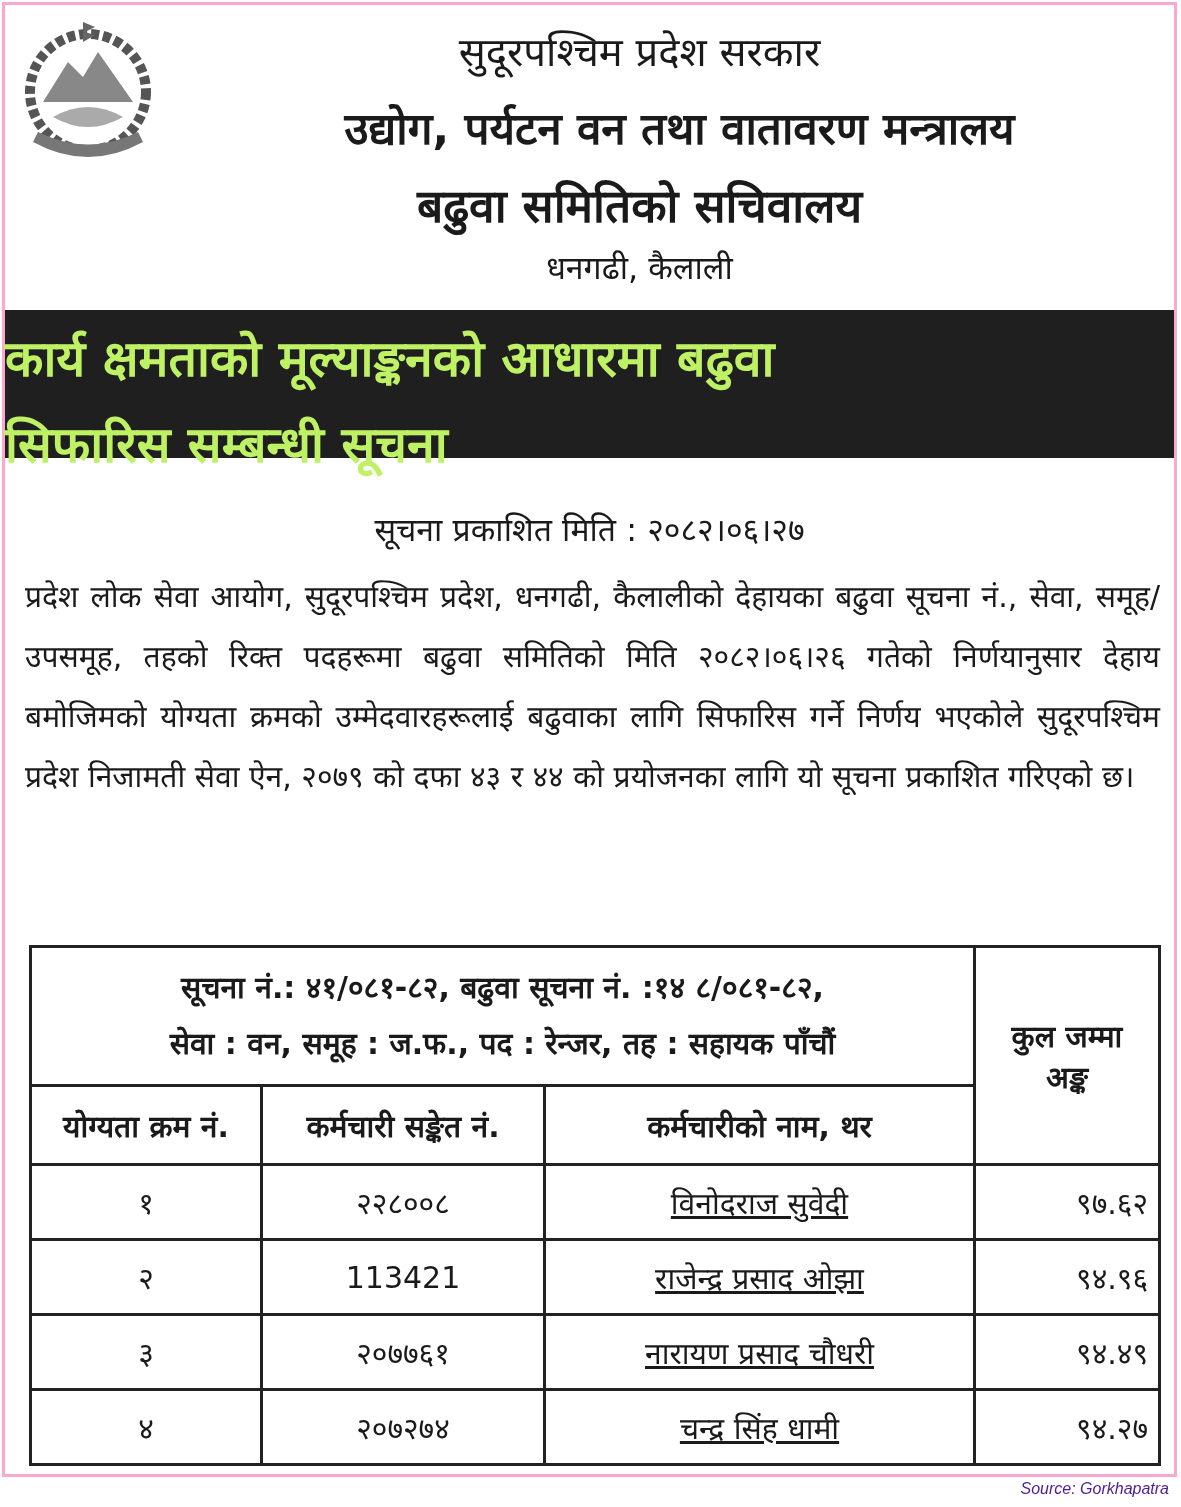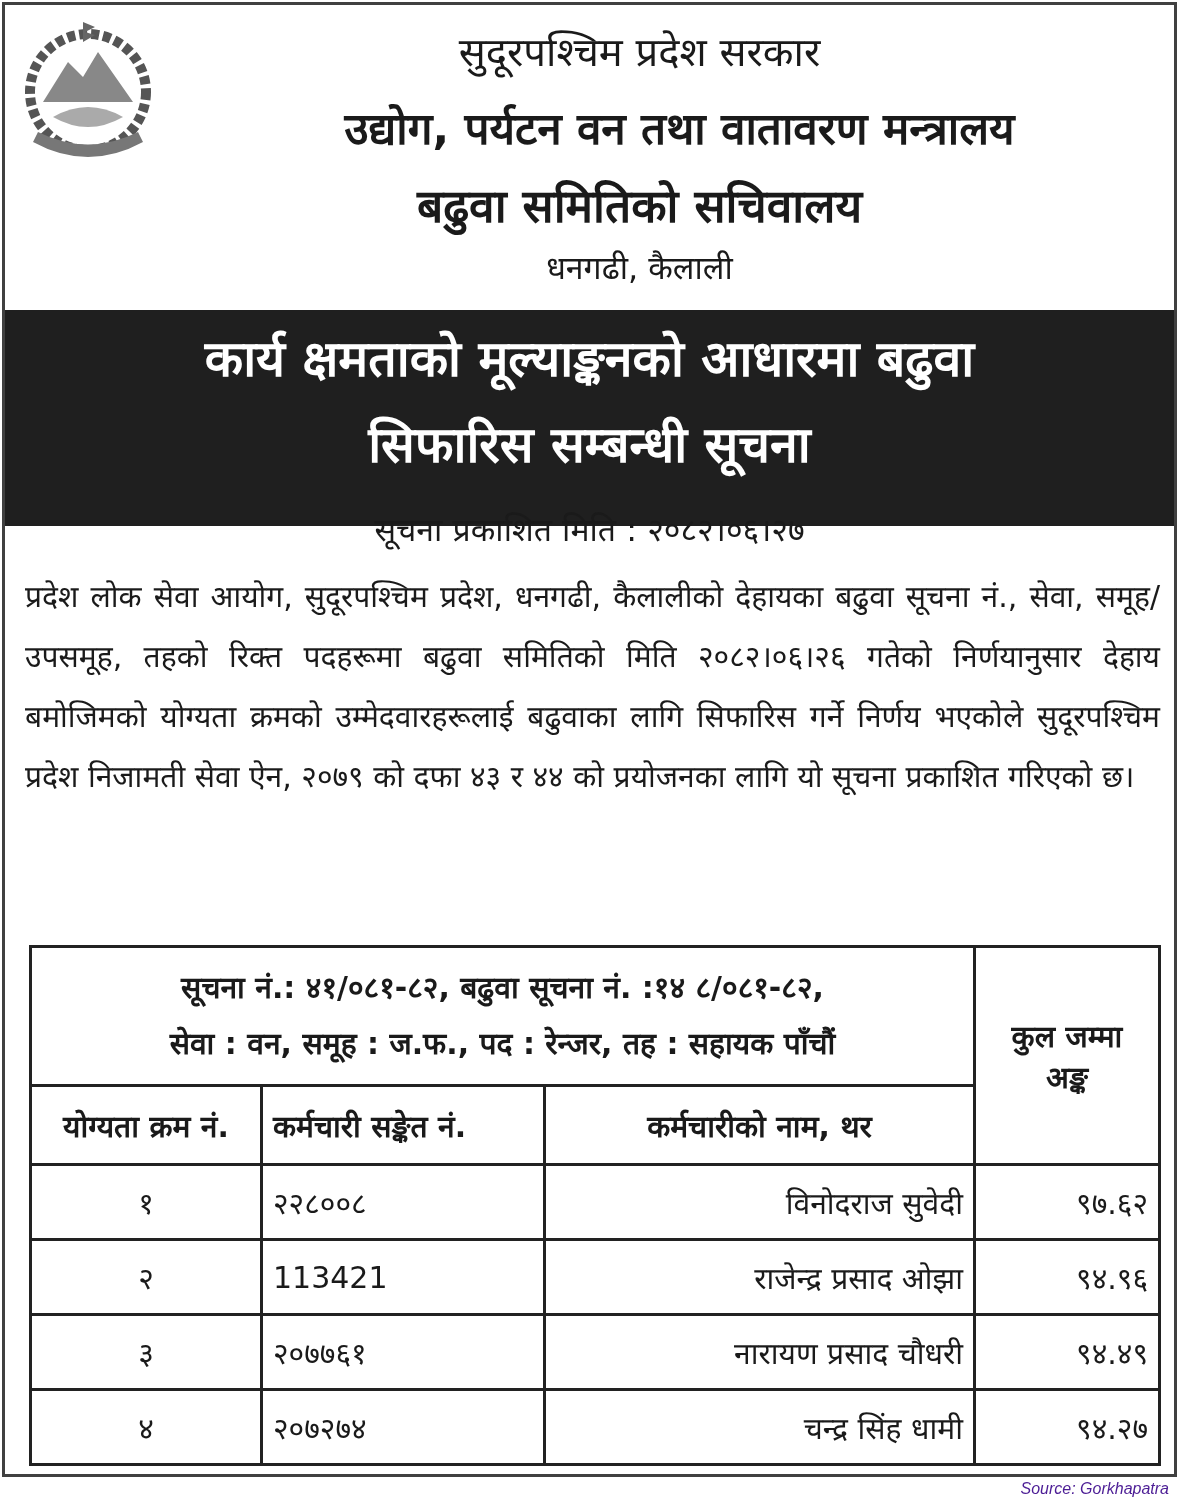--- a/index.html
+++ b/index.html
@@ -1,35 +1,35 @@
 <!DOCTYPE html>
 <html><head>
 <meta charset="utf-8">
 <style>
   html, body { margin:0; padding:0; background:#fff; }
   body { width:1181px; height:1507px; position:relative; font-family:"DejaVu Sans", sans-serif; color:#1a1a1a; overflow:hidden; }
-  .frame { position:absolute; left:2px; top:2px; width:1175px; height:1475px; border:3px solid #404040; box-sizing:border-box; }
+  .frame { position:absolute; left:2px; top:2px; width:1175px; height:1475px; border:3px solid #f9a8d4; box-sizing:border-box; }
   .header { position:absolute; left:0; top:0; width:100%; height:305px; }
   .emblem { position:absolute; left:18px; top:12px; width:130px; height:155px; }
   .h1 { position:absolute; top:18px; left:0; width:100%; text-align:center; font-size:40px; padding-left:100px; box-sizing:border-box; }
   .h2 { position:absolute; top:92px; left:0; width:100%; text-align:center; font-size:44px; font-weight:bold; padding-left:180px; box-sizing:border-box; }
   .h3 { position:absolute; top:168px; left:0; width:100%; text-align:center; font-size:46px; font-weight:bold; padding-left:100px; box-sizing:border-box; }
   .h4 { position:absolute; top:240px; left:0; width:100%; text-align:center; font-size:32px; padding-left:100px; box-sizing:border-box; }
-  .banner { position:absolute; left:0; top:305px; width:100%; height:216px; background:#1f1f1f; color:#ffffff; text-align:center; font-weight:bold; font-size:50px; line-height:86px; padding-top:6px; box-sizing:border-box; }
+  .banner { position:absolute; left:0; top:305px; width:100%; height:148px; background:#1f1f1f; color:#bef264; font-weight:bold; font-size:50px; line-height:86px; padding-top:6px; box-sizing:border-box; }
   .pubdate { position:absolute; top:502px; left:0; width:100%; text-align:center; font-size:32px; font-weight:normal; }
   .para { position:absolute; top:562px; left:20px; width:1135px; font-size:30px; line-height:60px; text-align:justify; }
   table { position:absolute; left:24px; top:940px; width:1132px; border-collapse:collapse; font-size:30px; }
   td, th { border:3px solid #222; padding:0 10px;margin-top:21px; }
   .meta { font-weight:bold; text-align:center; line-height:56px; height:136px; }
   .total { font-weight:bold; text-align:center; width:162px; }
   .colh th { font-weight:bold; height:76px; }
   .row td { height:72px; }
   .c1 { text-align:center; width:208px; }
-  .c2 { text-align:left; width:260px; }
-  .c3 { text-align:right; }
+  .c2 { text-align:center; width:260px; }
+  .c3 { text-align:center;text-decoration:underline; }
   .c4 { text-align:right; }
   .source { position:absolute; right:12px; top:1480px; font-size:16px; font-style:italic; font-family:"Liberation Sans", sans-serif; color:#4c1d95; }
 </style>
 </head>
 <body>
 
 <div class="frame">
   <div class="header">
     <svg class="emblem" viewBox="0 0 130 155">
       <circle cx="65" cy="75" r="58" fill="none" stroke="#555" stroke-width="10" stroke-dasharray="8 4"></circle>

